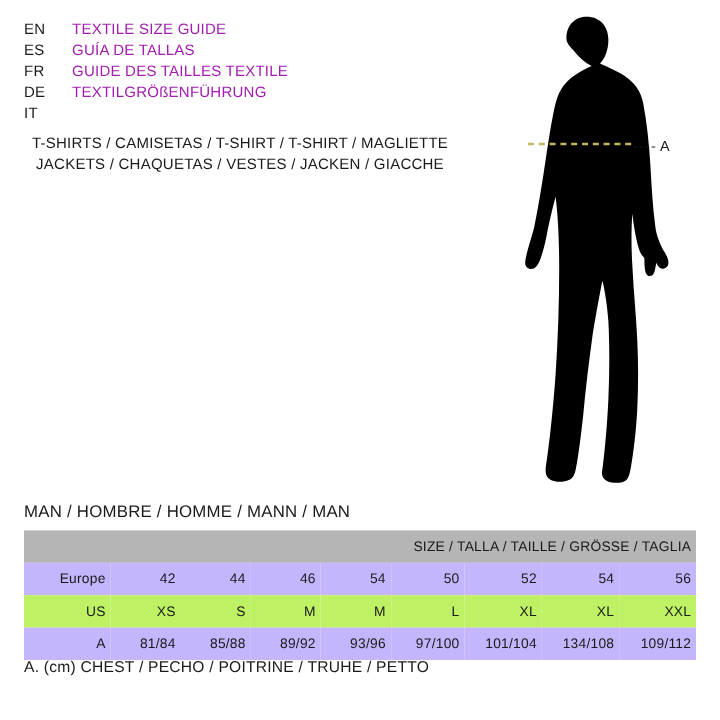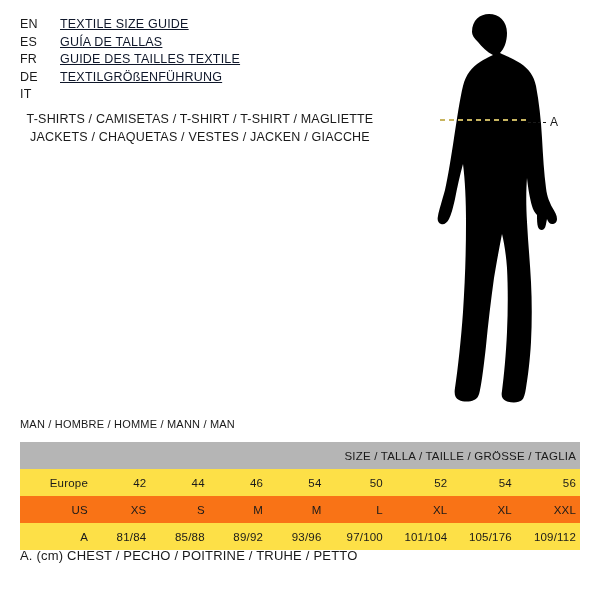--- a/index.html
+++ b/index.html
@@ -34,23 +34,22 @@
     height: 17.5px;
     font-size: 12.5px;
     letter-spacing: 0.2px;
   }
   .lang-code {
     width: 40px;
     flex: 0 0 40px;
     color: #1a1a1a;
   }
   .lang-text {
-    color: #0f172a;
+    color: #a21caf;
     white-space: nowrap;
-    text-decoration: underline;
   }
 
   
   .garment-block {
     position: absolute;
     left: 20px;
     top: 110px;
     width: 360px;
   }
   .garment-line {
@@ -87,21 +86,21 @@
     top: 112px;
     width: 18px;
     border-top: 1.5px dashed #1a1a1a;
   }
 
   
   .table-title {
     position: absolute;
     left: 20px;
     top: 418px;
-    font-size: 11px;
+    font-size: 14px;
     letter-spacing: 0.2px;
     color: #1a1a1a;
   }
   table.size-table {
     position: absolute;
     left: 20px;
     top: 442px;
     width: 560px;
     border-collapse: collapse;
     font-size: 11.5px;
@@ -121,24 +120,24 @@
     padding-left: 4px;
     width: 86px;
   }
   table.size-table td.val {
     width: 68px;
   }
   tr.head-row {
     background: #b5b5b5;
   }
   tr.row-shade-light {
-    background: #fde047;
+    background: #c4b5fd;
   }
   tr.row-shade-grey {
-    background: #f97316;
+    background: #bef264;
   }
 
   .footnote {
     position: absolute;
     left: 20px;
     top: 548px;
     font-size: 13px;
     letter-spacing: 0.2px;
     color: #1a1a1a;
   }
@@ -263,21 +262,21 @@
         <td class="val">XXL</td>
       </tr>
       <tr class="row-shade-light">
         <td>A</td>
         <td class="val">81/84</td>
         <td class="val">85/88</td>
         <td class="val">89/92</td>
         <td class="val">93/96</td>
         <td class="val">97/100</td>
         <td class="val">101/104</td>
-        <td class="val">105/176</td>
+        <td class="val">134/108</td>
         <td class="val">109/112</td>
       </tr>
     </tbody>
   </table>
 
   <div class="footnote">A. (cm) CHEST / PECHO / POITRINE / TRUHE / PETTO</div>
 
 </div>
 
 </body></html>

